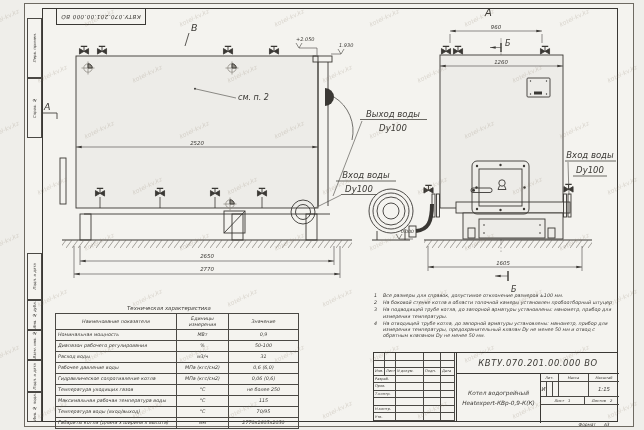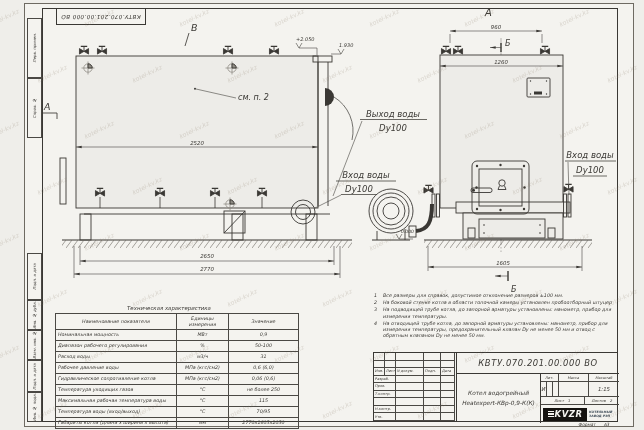--- a/index.html
+++ b/index.html
@@ -434,34 +434,20 @@
       <div class="abs srow">
         <div style="width:44px;">
           <span>Лист</span>
           <span>1</span>
         </div>
         <div style="width:34px;border-right:none;">
           <span>Листов</span>
           <span>2</span>
         </div>
       </div>
-      <div class="abs tb-logo">
-        <div class="logo-box">
-          <span class="logo-bars">
-              <i></i>
-              <i></i>
-              <i></i>
-            </span>
-          <span>KVZR</span>
-        </div>
-        <div class="company">
-          <div>КОТЕЛЬНЫЙ</div>
-          <div>ЗАВОД РЭП</div>
-        </div>
-      </div>
     </div>
   </div>
 
   <div class="abs fmt">
     <span>Формат</span>
     <span>А3</span>
   </div>
 
   <div class="abs" id="wm">
       <span class="wm" style="left: -12px; top: 14px;">kotel-kv.kz</span>

